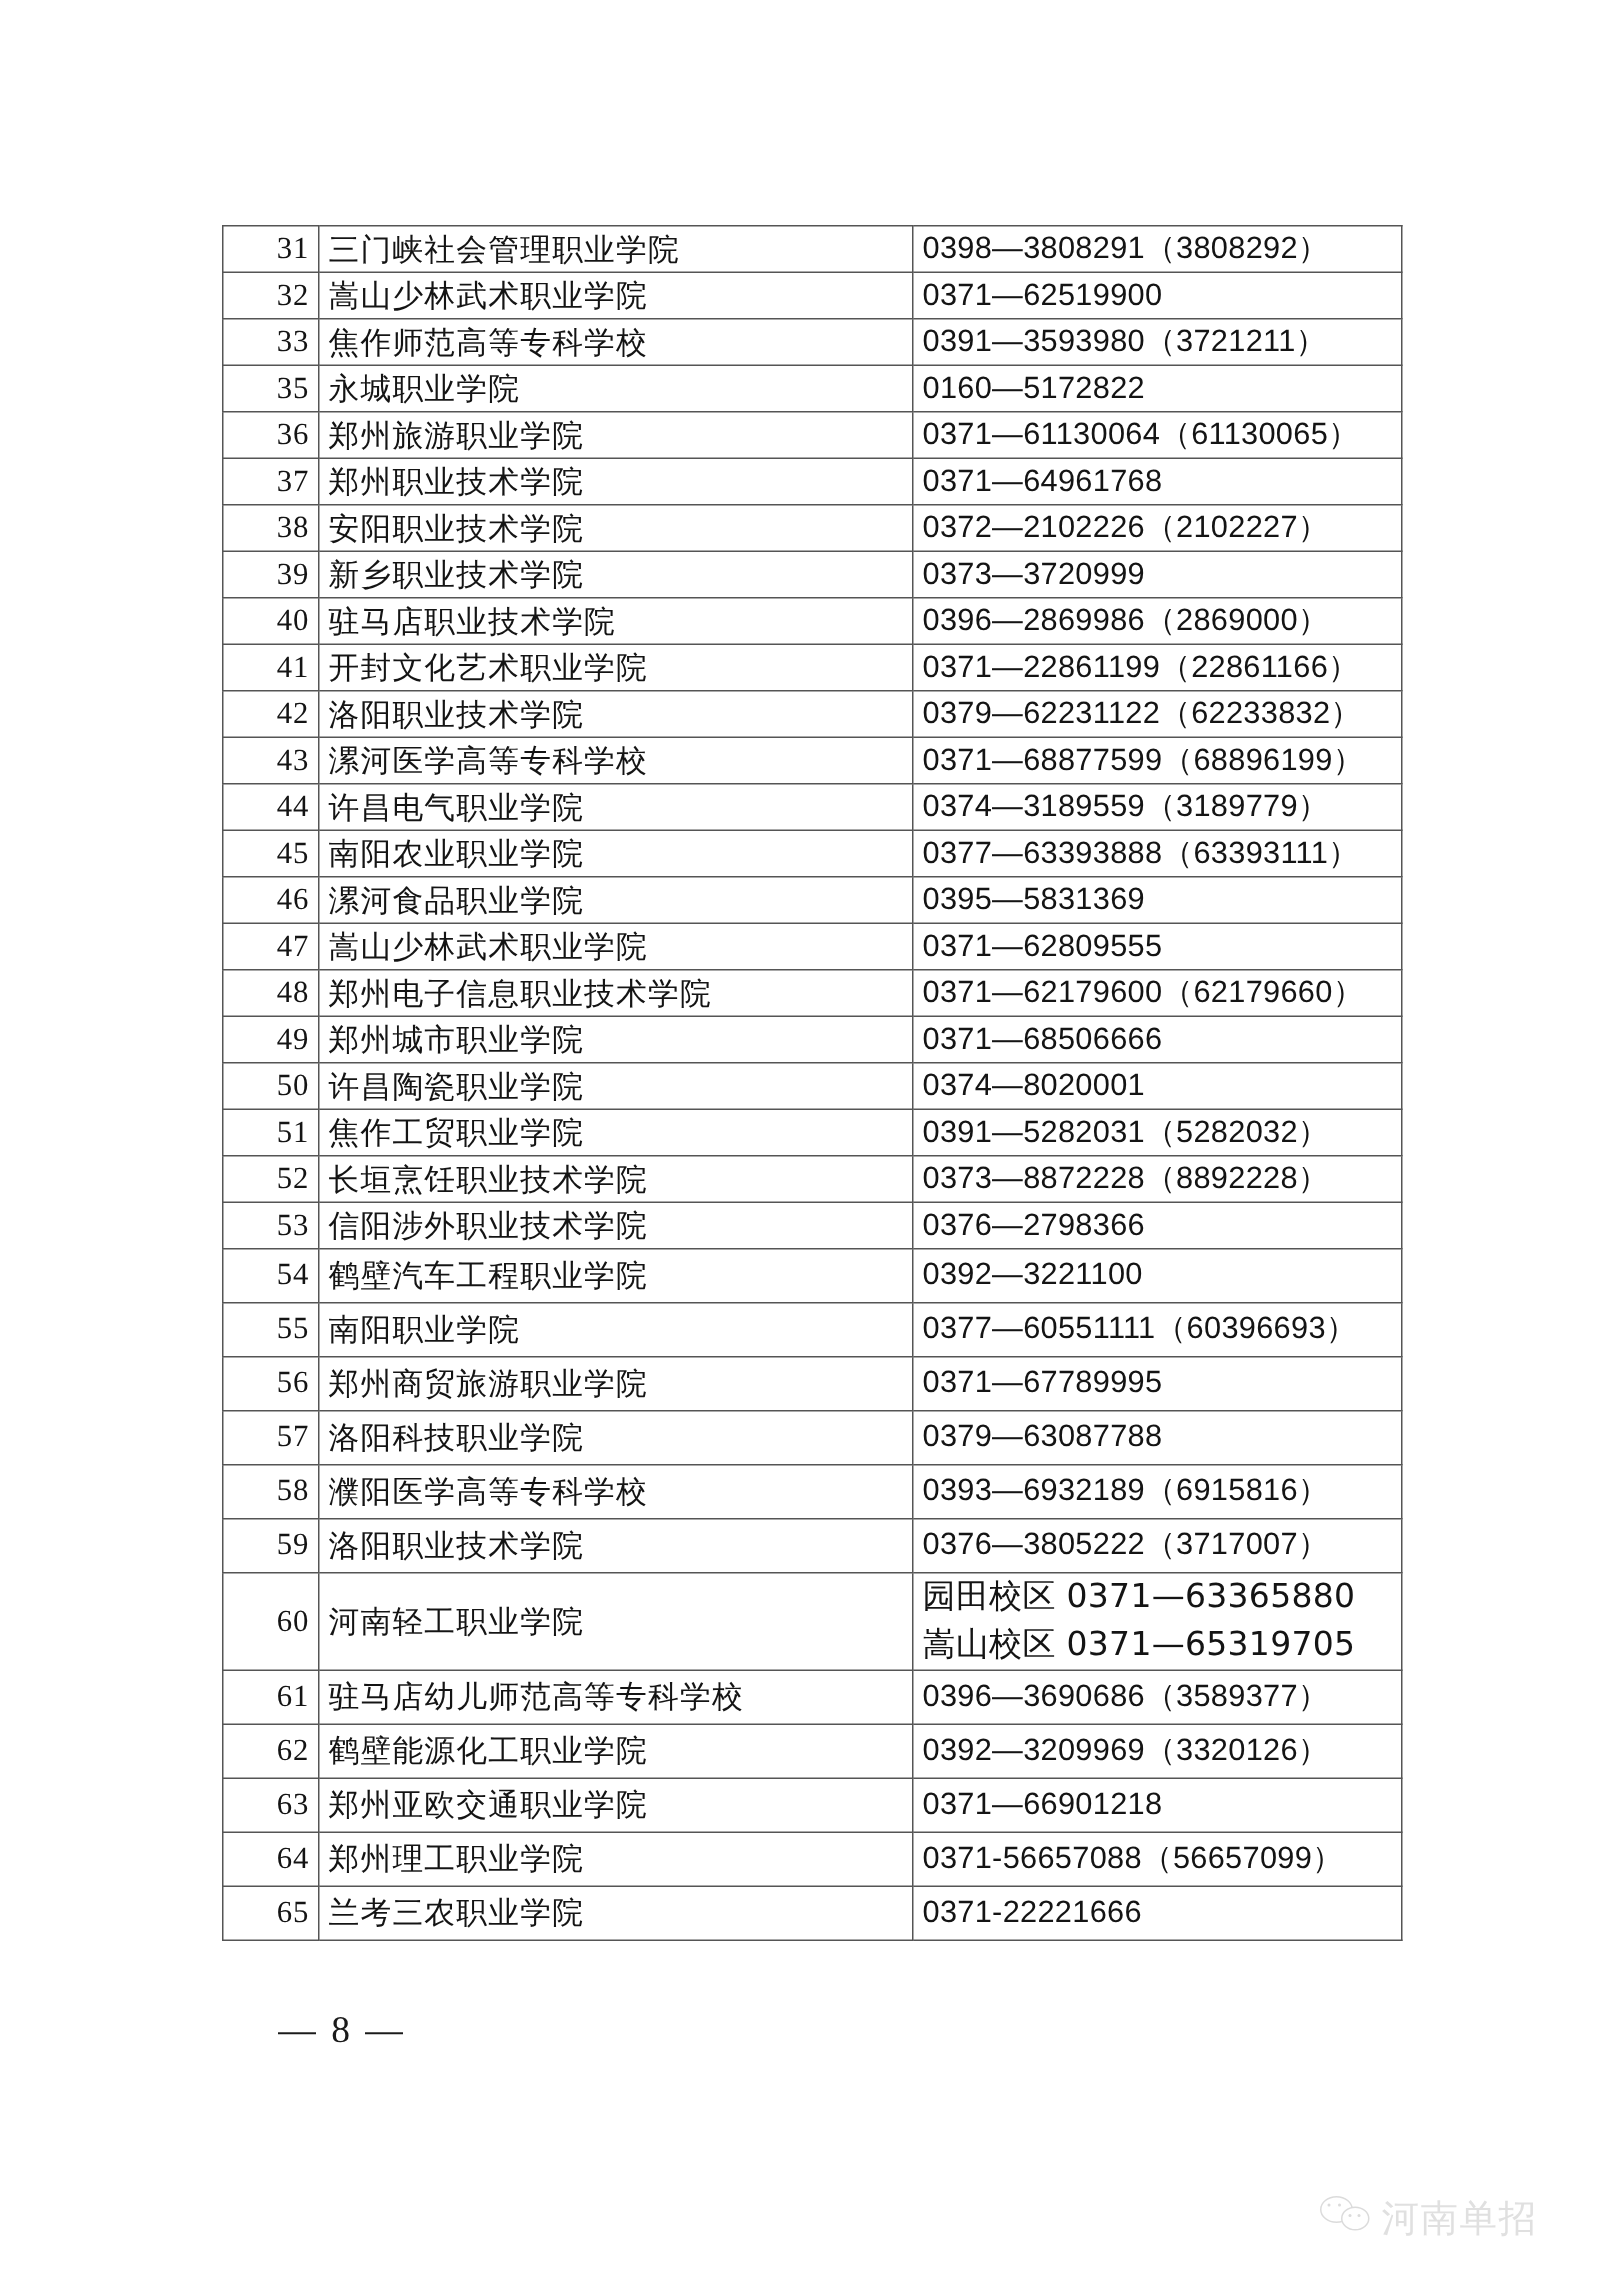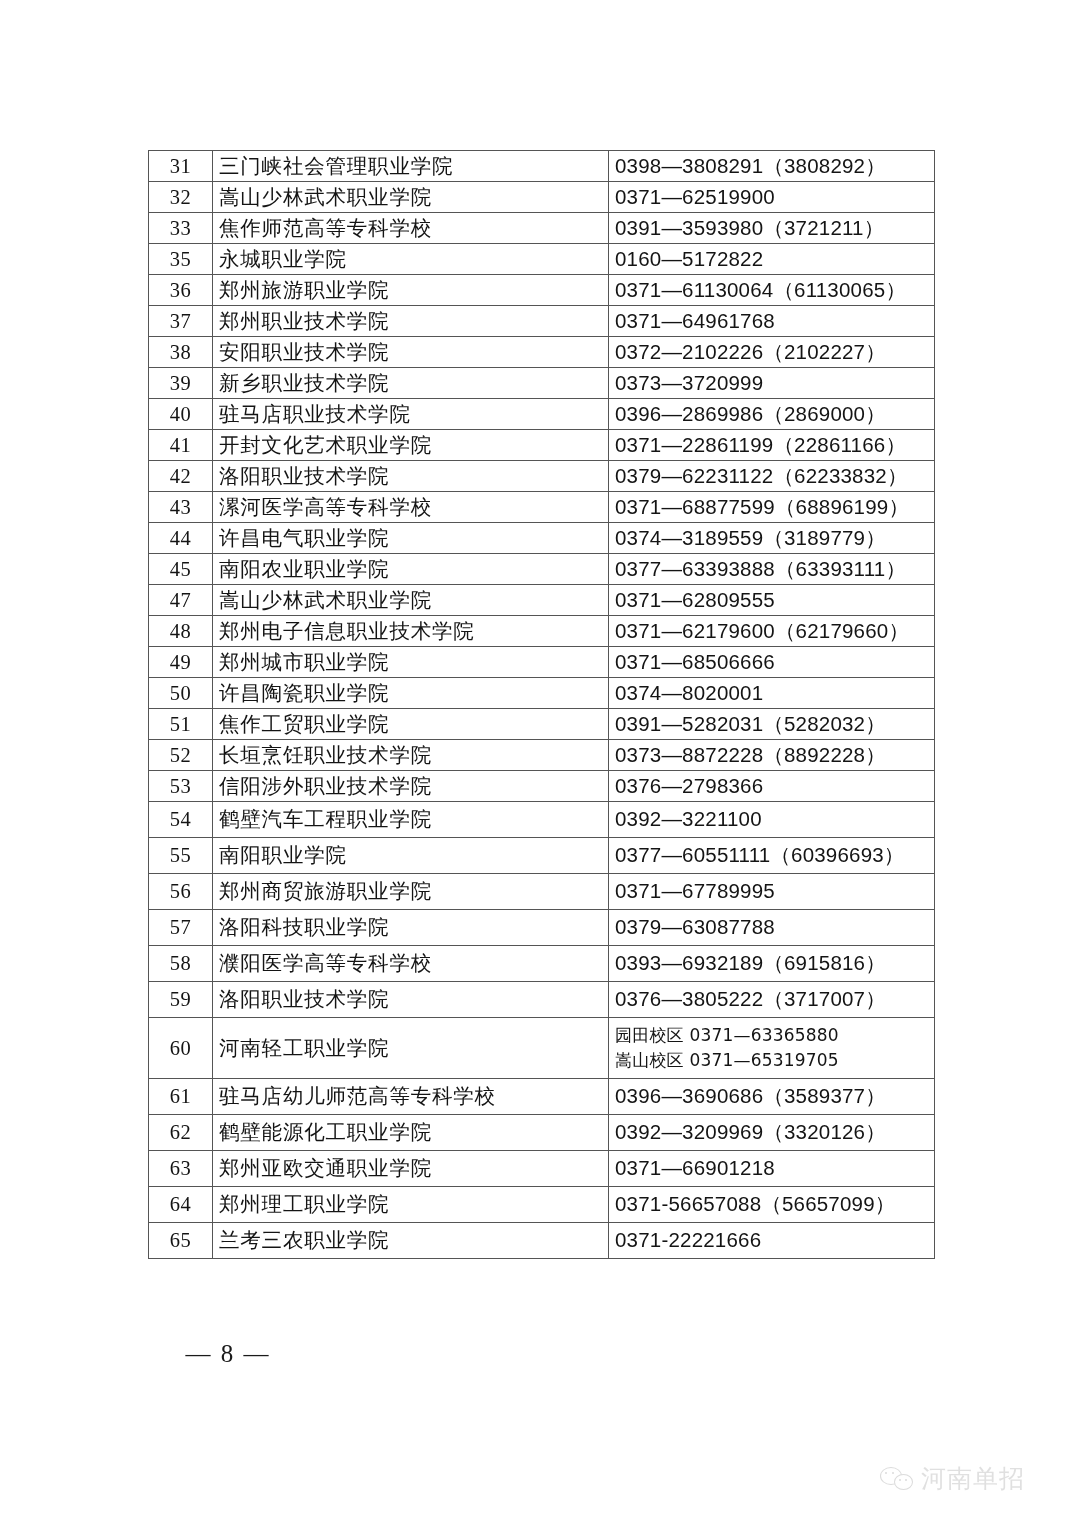--- a/index.html
+++ b/index.html
@@ -41,21 +41,21 @@
     font-size: 20.5px;
     line-height: 1.28;
     color: #141414;
     background: #ffffff;
   }
   col.c-idx   { width: 64px;  }
   col.c-name  { width: 396px; }
   col.c-phone { width: 326px; }
 
   td.idx {
-    text-align: center;
+    text-align: right;
     font-family: "Liberation Serif", "DejaVu Serif", serif;
     font-size: 20px;
     letter-spacing: 0.5px;
   }
   td.name {
     text-align: left;
     padding-left: 9px;
     font-family: "DejaVu Sans", "Liberation Sans", sans-serif;
     font-size: 20px;
     letter-spacing: 0.8px;
@@ -68,21 +68,21 @@
     font-size: 20px;
     letter-spacing: 0.2px;
     white-space: pre-line;
   }
   tr.h-std  td { height: 30px; }
   tr.h-tall td { height: 35px; }
   tr.h-dbl  td { height: 60px; }
   tr.h-dbl td.phone {
     line-height: 1.45;
     font-family: "DejaVu Sans", "Liberation Sans", sans-serif;
-    font-size: 17px;
+    font-size: 22px;
   }
 
   
   .page-number {
     position: absolute;
     left: 148px;
     top: 1340px;
     width: 160px;
     text-align: center;
     font-family: "Liberation Serif", "DejaVu Serif", serif;
@@ -90,21 +90,20 @@
     color: #1a1a1a;
     letter-spacing: 2px;
   }
 
   
   .watermark {
     position: absolute;
     left: 880px;
     top: 1462px;
     display: flex;
-    align-items: center;
     gap: 7px;
     opacity: 0.30;
   }
   .wechat-icon {
     width: 34px;
     height: 28px;
     position: relative;
     flex: none;
   }
   .wechat-icon .bub-a,
@@ -215,20 +214,25 @@
           </tr>
           <tr class="h-std">
             <td class="idx">44</td>
             <td class="name">许昌电气职业学院</td>
             <td class="phone">0374—3189559（3189779）</td>
           </tr>
           <tr class="h-std">
             <td class="idx">45</td>
             <td class="name">南阳农业职业学院</td>
             <td class="phone">0377—63393888（63393111）</td>
+          </tr>
+          <tr class="h-std">
+            <td class="idx">46</td>
+            <td class="name">漯河食品职业学院</td>
+            <td class="phone">0395—5831369</td>
           </tr>
           <tr class="h-std">
             <td class="idx">47</td>
             <td class="name">嵩山少林武术职业学院</td>
             <td class="phone">0371—62809555</td>
           </tr>
           <tr class="h-std">
             <td class="idx">48</td>
             <td class="name">郑州电子信息职业技术学院</td>
             <td class="phone">0371—62179600（62179660）</td>

